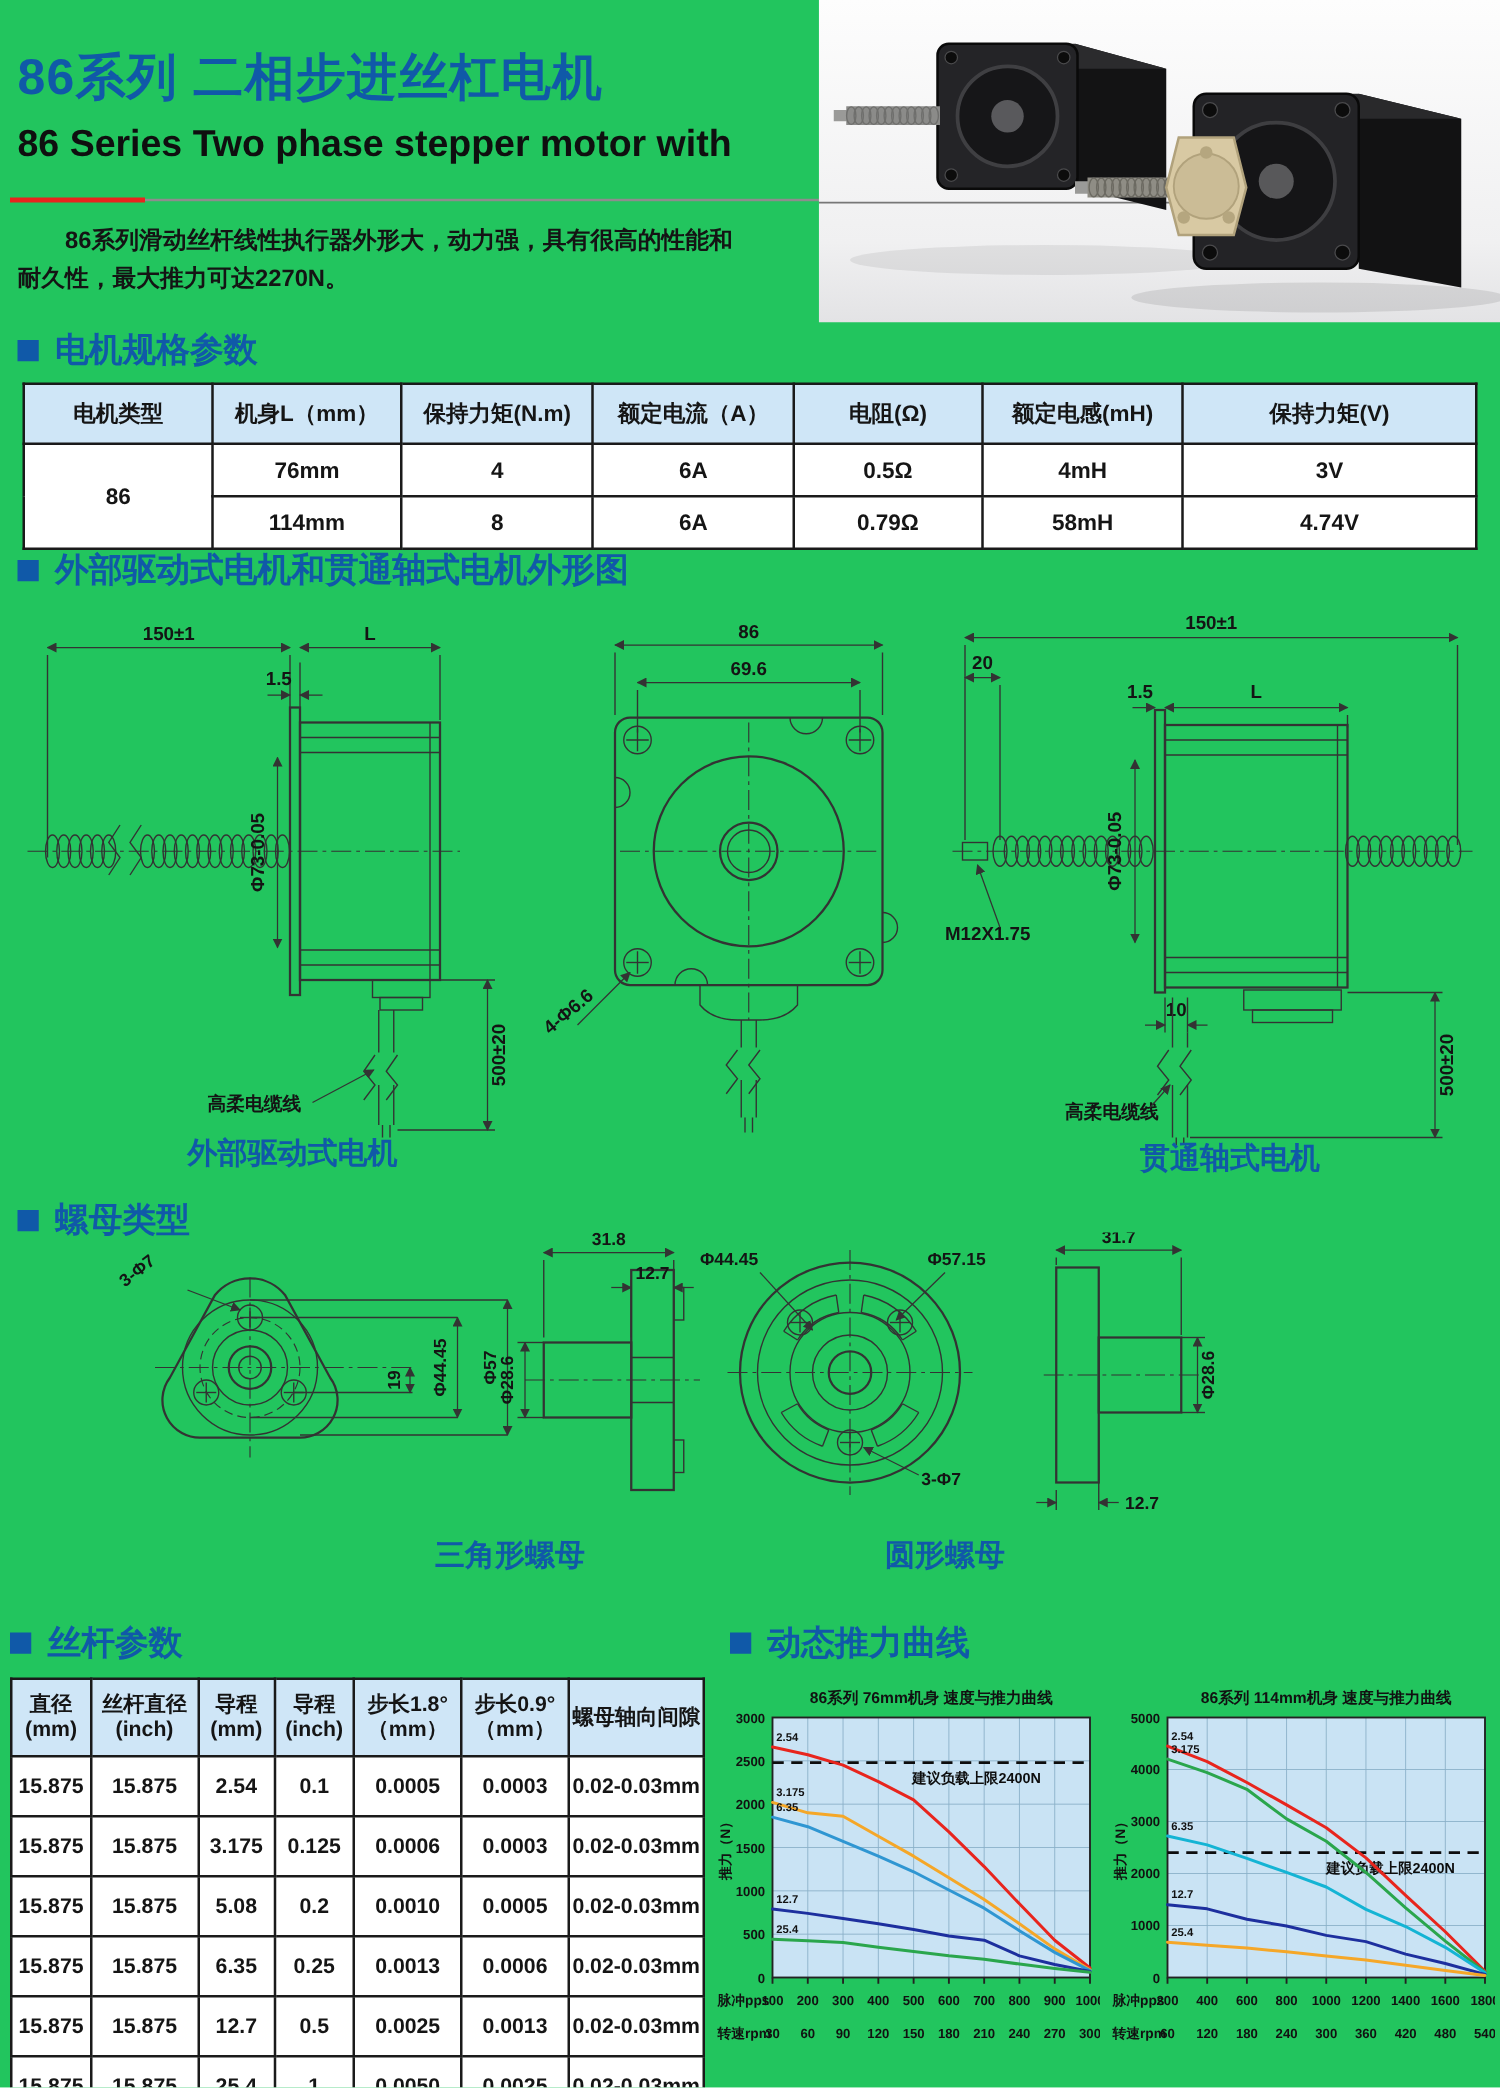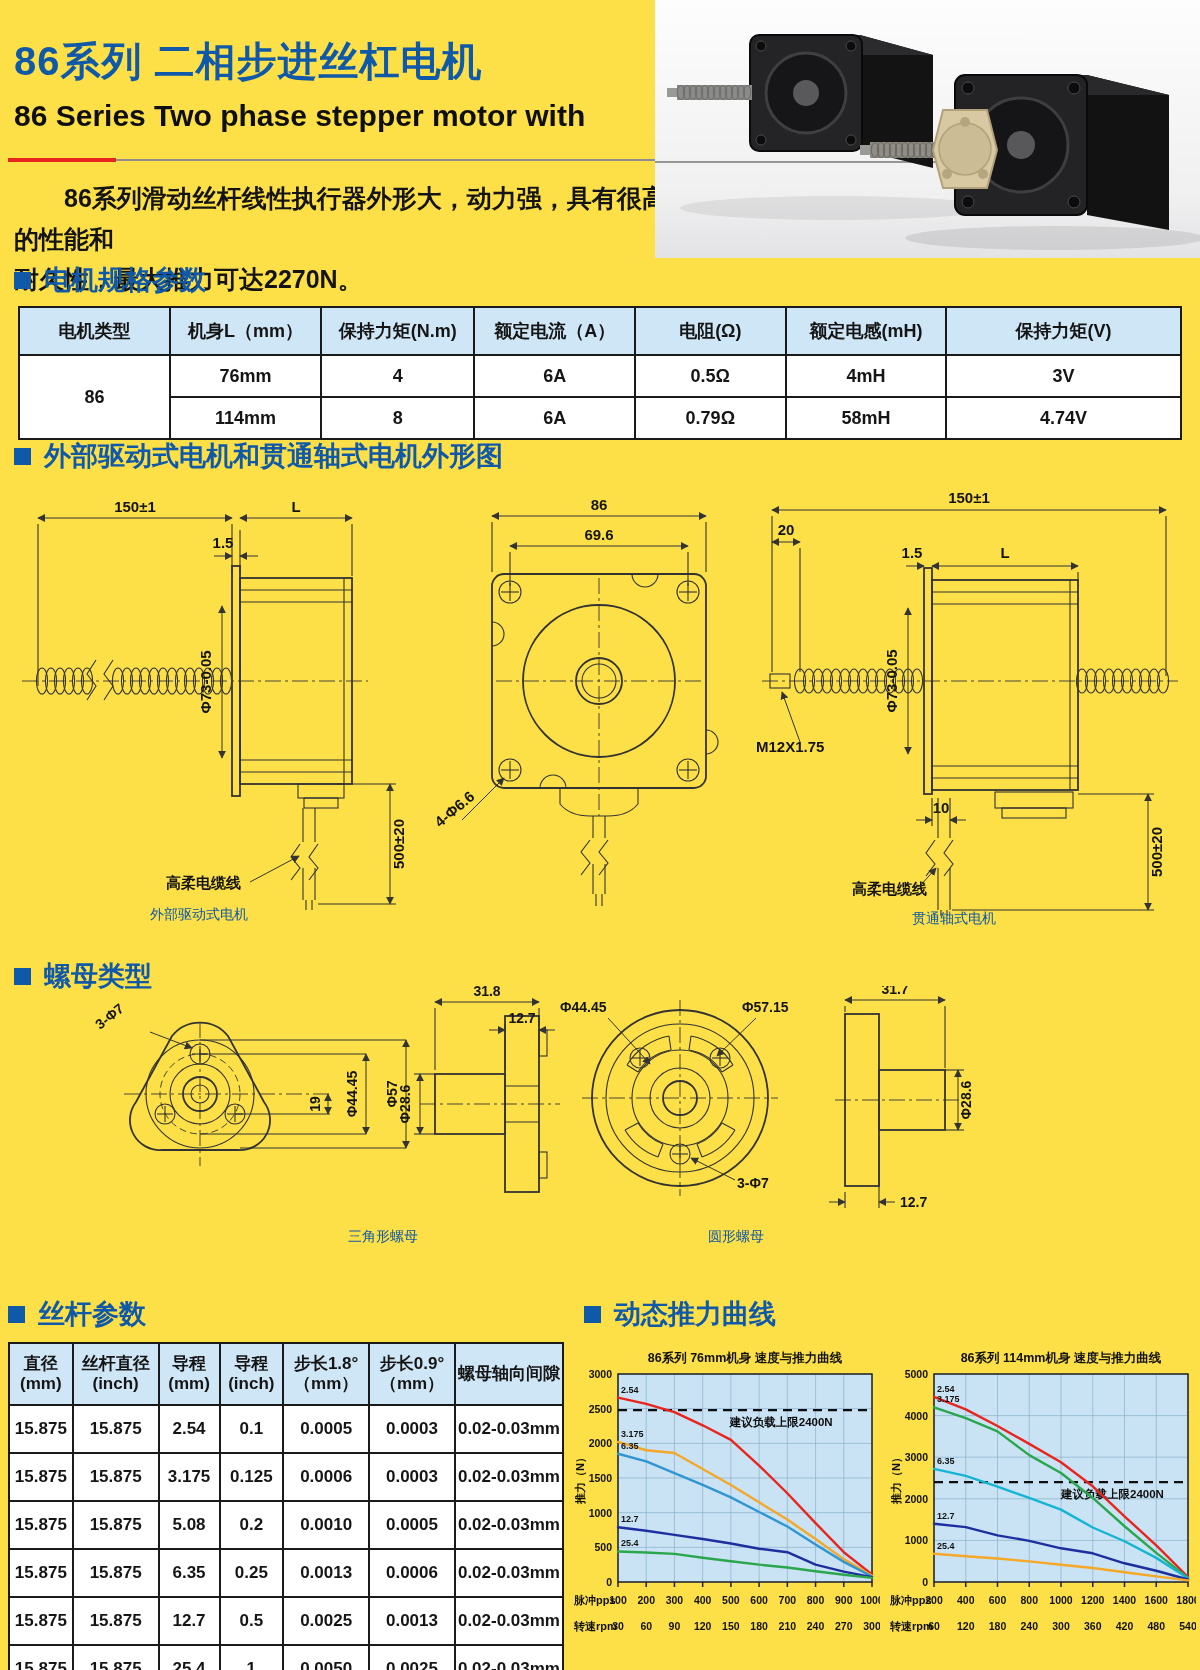--- a/index.html
+++ b/index.html
@@ -1,36 +1,36 @@
 <!DOCTYPE html>
 <html><head>
 <meta charset="utf-8">
 <style>
   html,body{margin:0;padding:0;background:#fff;}
-  .page{position:relative;width:1200px;height:1670px;background:#fde047;overflow:hidden;
+  .page{position:relative;width:1200px;height:1670px;background:#22c55e;overflow:hidden;
         font-family:"Liberation Sans","DejaVu Sans",sans-serif;color:#151515;}
   .abs{position:absolute;}
   .title-cn{left:14px;top:34px;font-size:40px;font-weight:900;color:#1059a8;letter-spacing:1px;}
   .title-en{left:14px;top:99px;font-size:30px;font-weight:700;color:#0f0f0f;}
   .rule{top:159px;left:8px;width:1184px;height:2px;background:#8d8d8d;}
   .rule-red{top:158px;left:8px;width:108px;height:4px;background:#e8251d;}
-  .desc{left:14px;top:178px;width:660px;font-size:25px;font-weight:700;line-height:1.62;color:#141414;}
+  .desc{left:14px;top:178px;width:660px;font-size:19px;font-weight:700;line-height:1.62;color:#141414;}
   .desc .l1{text-indent:2em;}
   .sec{position:absolute;color:#1059a8;font-weight:900;font-size:27px;display:flex;align-items:center;}
   .sec .sq{display:inline-block;width:17px;height:17px;background:#1059a8;margin-right:13px;flex:0 0 auto;}
   table{border-collapse:collapse;table-layout:fixed;}
   .spec-table{left:18px;top:306px;width:1164px;padding-left:44px;}
   .spec-table th,.spec-table td{border:2px solid #1a1a1a;text-align:center;vertical-align:middle;font-weight:700;}
   .spec-table th{background:#cfe6f7;height:44px;font-size:18px;}
   .spec-table td{height:38px;font-size:18px;background:#fff;}
   .screw-table{left:8px;top:1342px;width:556px;}
   .screw-table th,.screw-table td{border:2px solid #1a1a1a;text-align:center;vertical-align:middle;font-weight:700;}
   .screw-table th{background:#cfe6f7;height:58px;font-size:17px;white-space:pre-line;line-height:1.15;}
   .screw-table td{height:44px;font-size:17px;background:#fff;}
-  .cap{position:absolute;color:#1059a8;font-weight:400;font-size:14px;}
+  .cap{position:absolute;color:#1059a8;font-weight:700;font-size:24px;}
   svg .dln{stroke:#333;stroke-width:1.1;fill:none;}
   svg .thk{stroke:#333;stroke-width:1.8;fill:none;}
   svg .dim{stroke:#333;stroke-width:1;fill:none;}
   svg .cl{stroke:#333;stroke-width:0.9;fill:none;stroke-dasharray:16 4 3 4;}
   svg .dsh{stroke:#333;stroke-width:0.9;fill:none;stroke-dasharray:7 4;}
   svg text.dt{font-size:15px;font-weight:700;fill:#141414;font-family:"Liberation Sans",sans-serif;}
   svg text.dts{font-size:14px;font-weight:700;fill:#141414;font-family:"Liberation Sans",sans-serif;}
   .chart-box{position:absolute;width:308px;height:312px;}
   svg .grid{stroke:#8ab0c8;stroke-width:0.7;}
   svg .ax{stroke:#222;stroke-width:1.5;fill:none;}

